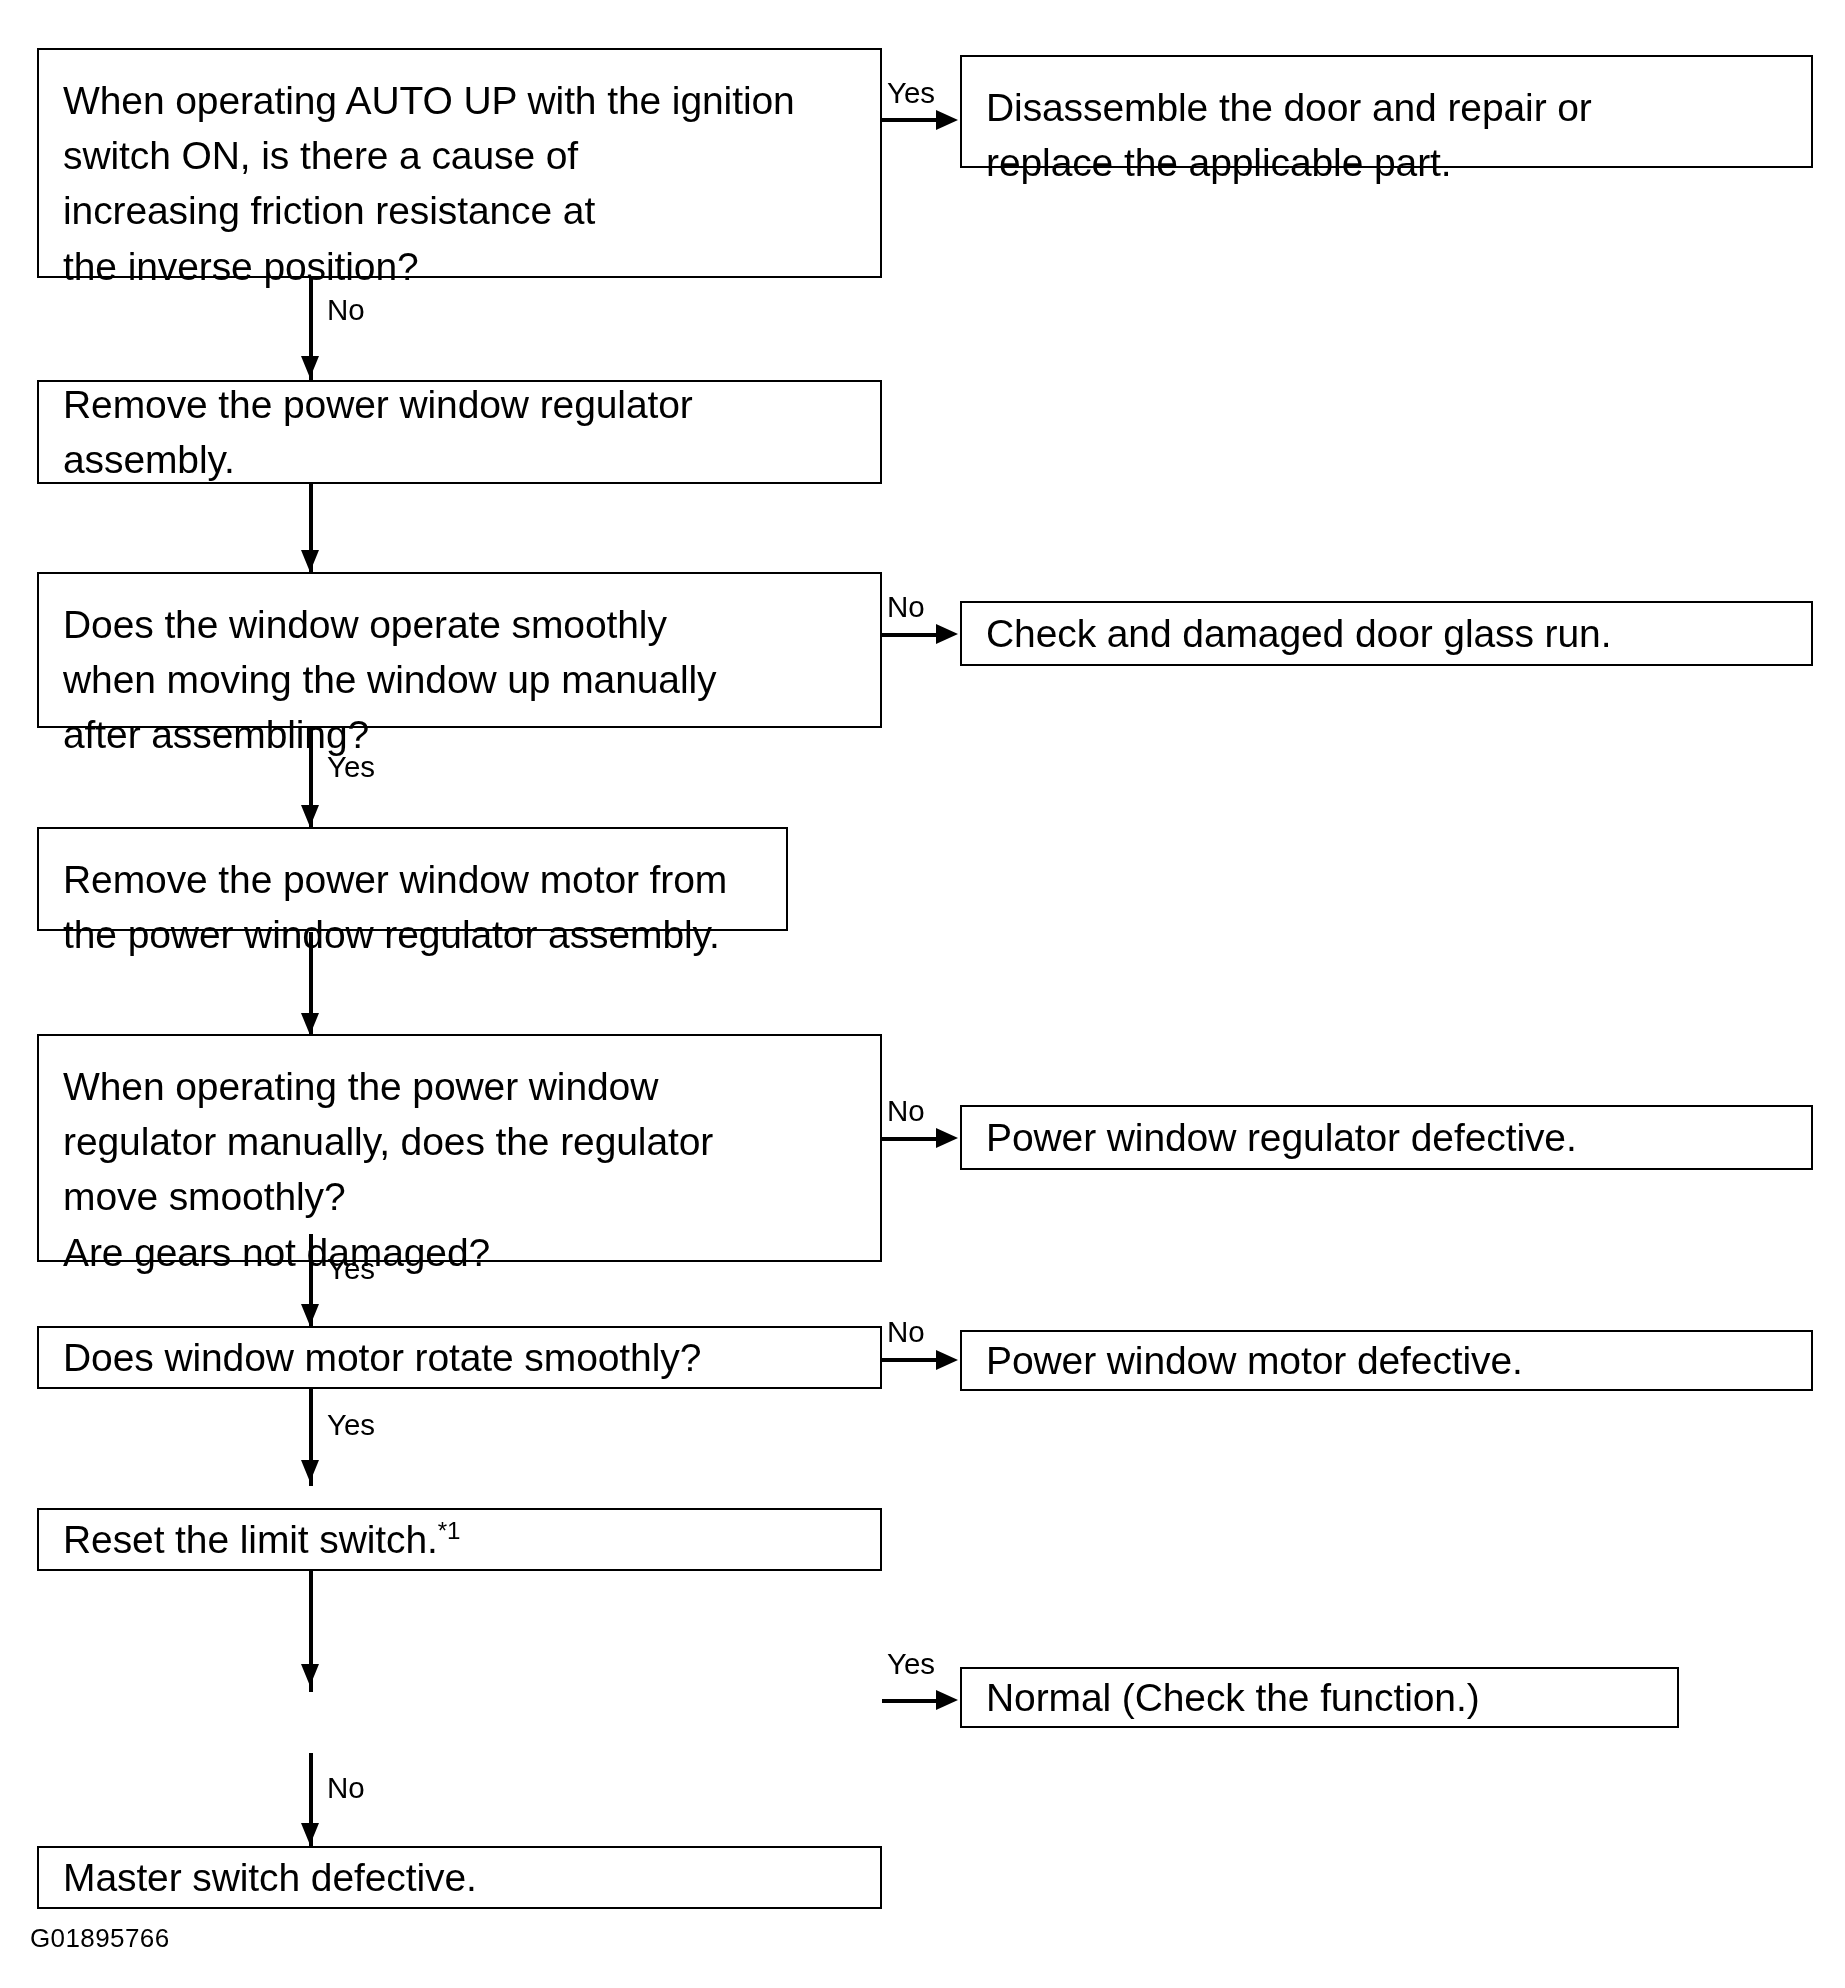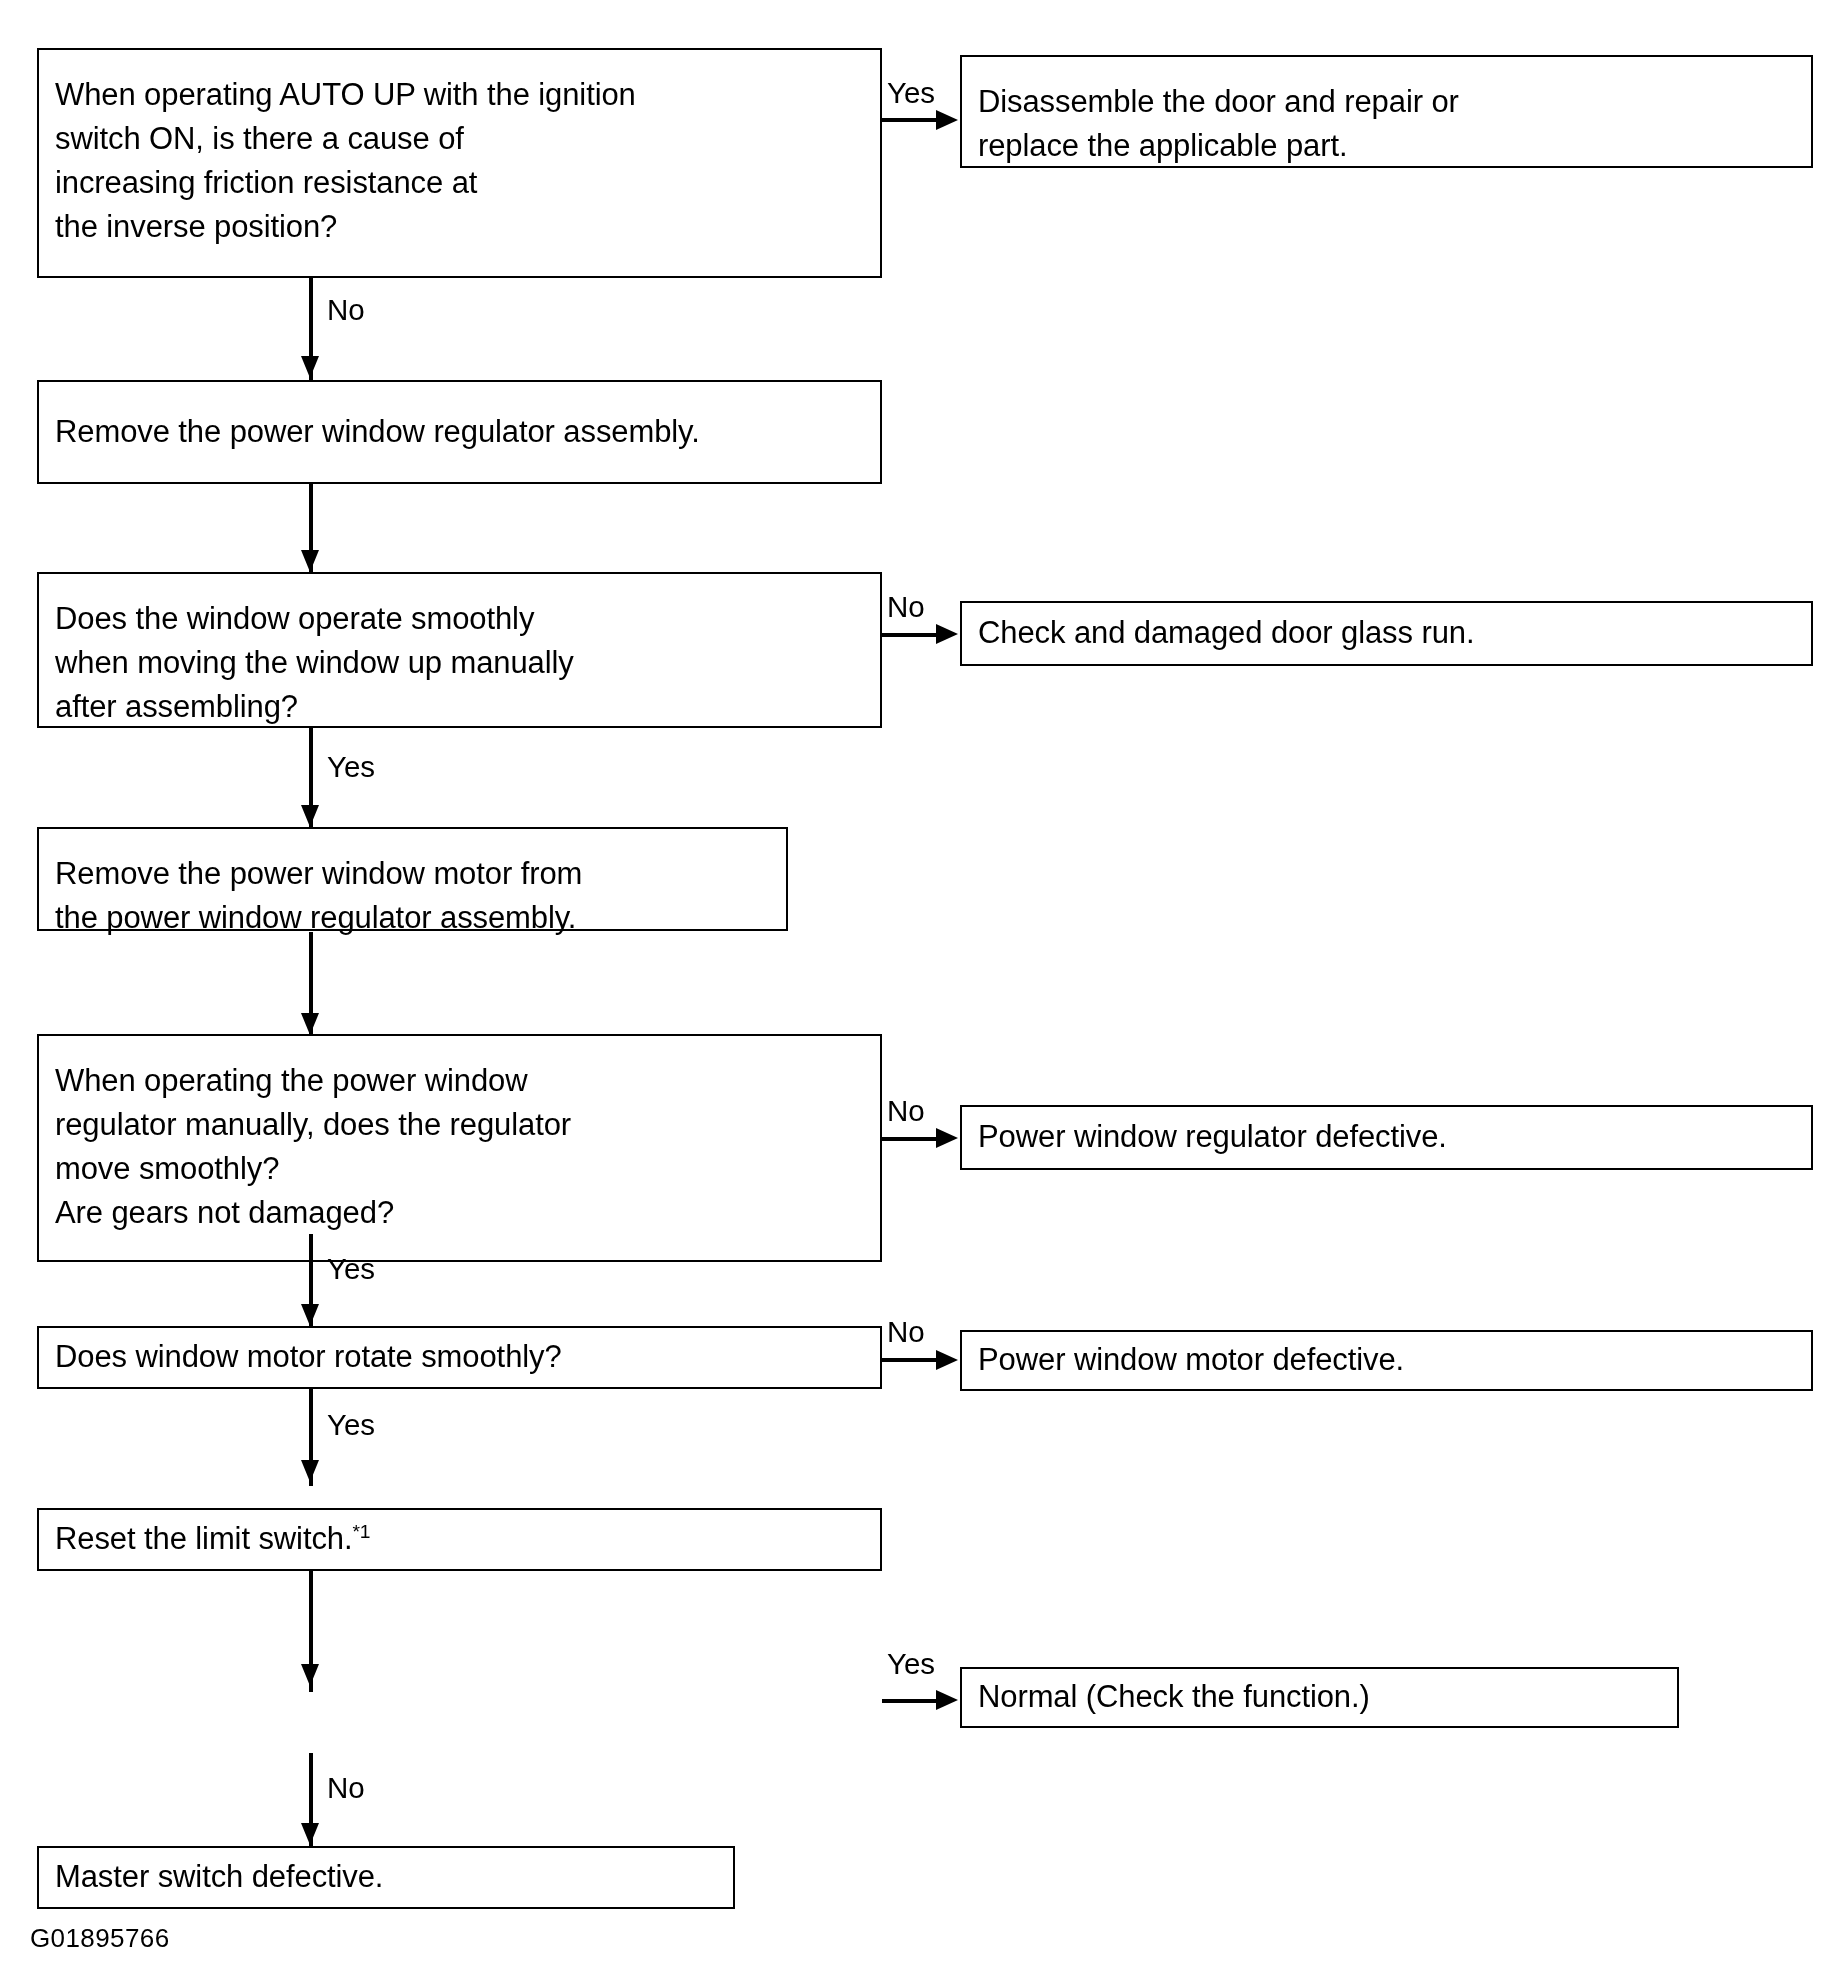--- a/index.html
+++ b/index.html
@@ -22,23 +22,23 @@
   
   .fbox {
     position: absolute;
     box-sizing: border-box;
     border: 2.6px solid #000000;
     background: #ffffff;
     display: flex;
     align-items: center;
   }
   .fbox .txt {
-    padding-left: 16px;
+    padding-left: 24px;
     padding-right: 12px;
-    font-size: 31px;
+    font-size: 39px;
     line-height: 1.42;
     letter-spacing: -0.1px;
     white-space: pre-line;
   }
   .fbox.topalign {
     align-items: flex-start;
   }
   .fbox.topalign .txt {
     padding-top: 22.6px;
   }
@@ -198,20 +198,20 @@
   </div>
 
   <div class="hline" style="left:882px; top:1699px; width:56px;"></div>
   <div class="arrow-right" style="left:936px; top:1690px;"></div>
   <div class="elabel" style="left:887px; top:1649px;">Yes</div>
 
   <div class="vline" style="left:309px; top:1753px; height:97px;"></div>
   <div class="arrow-down" style="left:301px; top:1823px;"></div>
   <div class="elabel" style="left:327px; top:1773px;">No</div>
 
-  <div class="fbox" style="left:37px; top:1846px; width:698px; height:63px;">
+  <div class="fbox" style="left:37px; top:1846px; width:845px; height:63px;">
     <div class="txt">Master switch defective.</div>
   </div>
 
   <div class="footer" style="left:30px; top:1925px;">G01895766</div>
 
 </div>
 
 
 </body></html>

